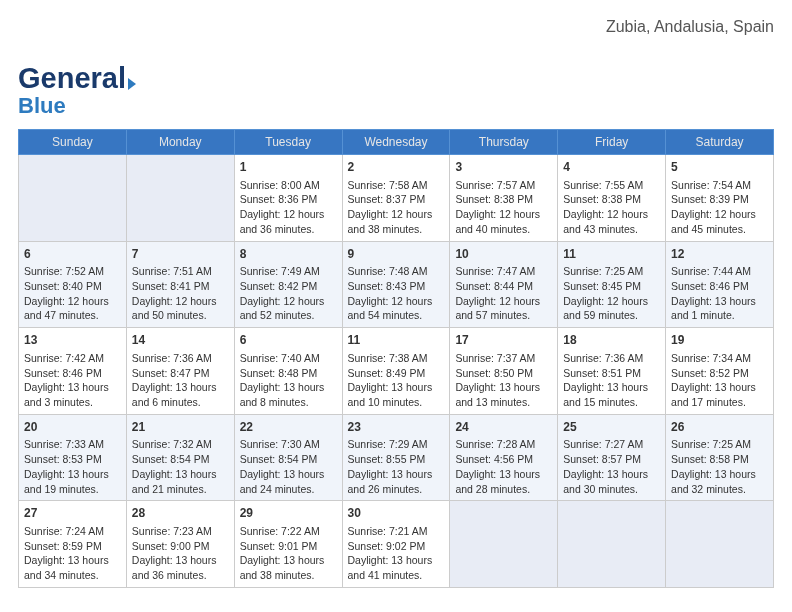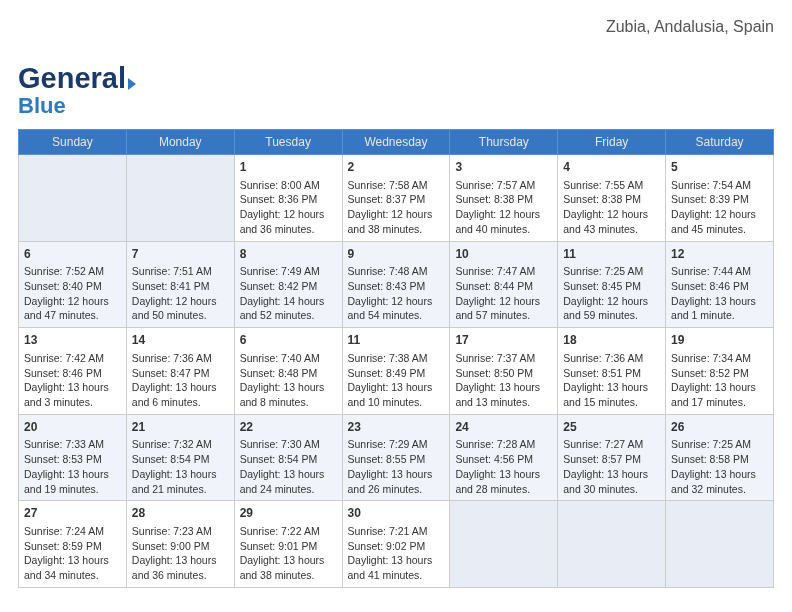--- a/index.html
+++ b/index.html
@@ -185,21 +185,21 @@
           <td>
         <span class="day-num">7</span>
         <span>Sunrise: 7:51 AM</span><br>
         <span>Sunset: 8:41 PM</span><br>
         <span>Daylight: 12 hours and 50 minutes.</span>
       </td>
           <td>
         <span class="day-num">8</span>
         <span>Sunrise: 7:49 AM</span><br>
         <span>Sunset: 8:42 PM</span><br>
-        <span>Daylight: 14 hours and 52 minutes.</span>
+        <span>Daylight: 12 hours and 52 minutes.</span>
       </td>
           <td>
         <span class="day-num">9</span>
         <span>Sunrise: 7:48 AM</span><br>
         <span>Sunset: 8:43 PM</span><br>
         <span>Daylight: 12 hours and 54 minutes.</span>
       </td>
           <td>
         <span class="day-num">10</span>
         <span>Sunrise: 7:47 AM</span><br>

